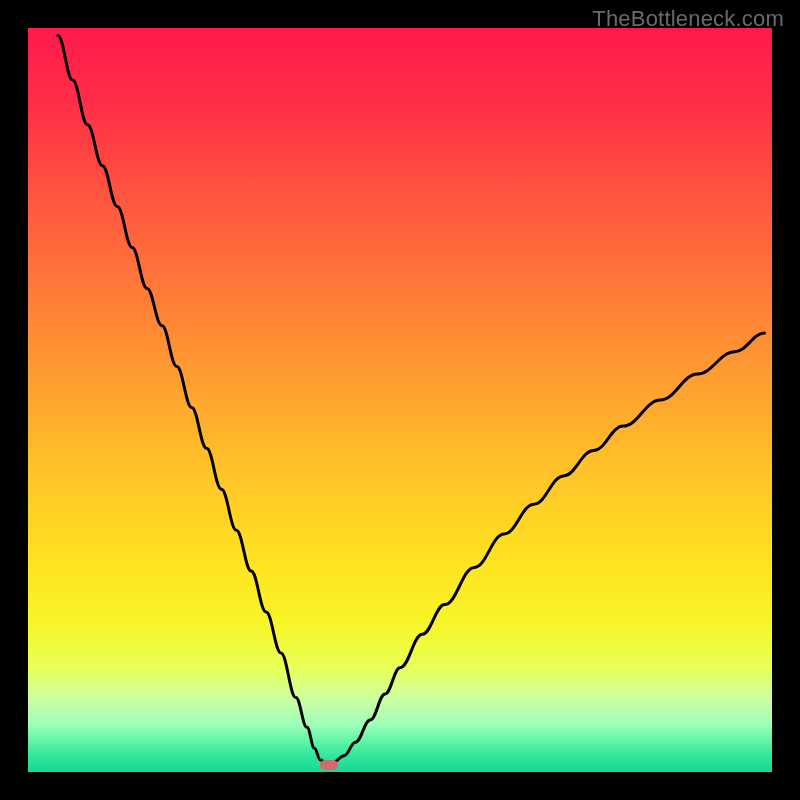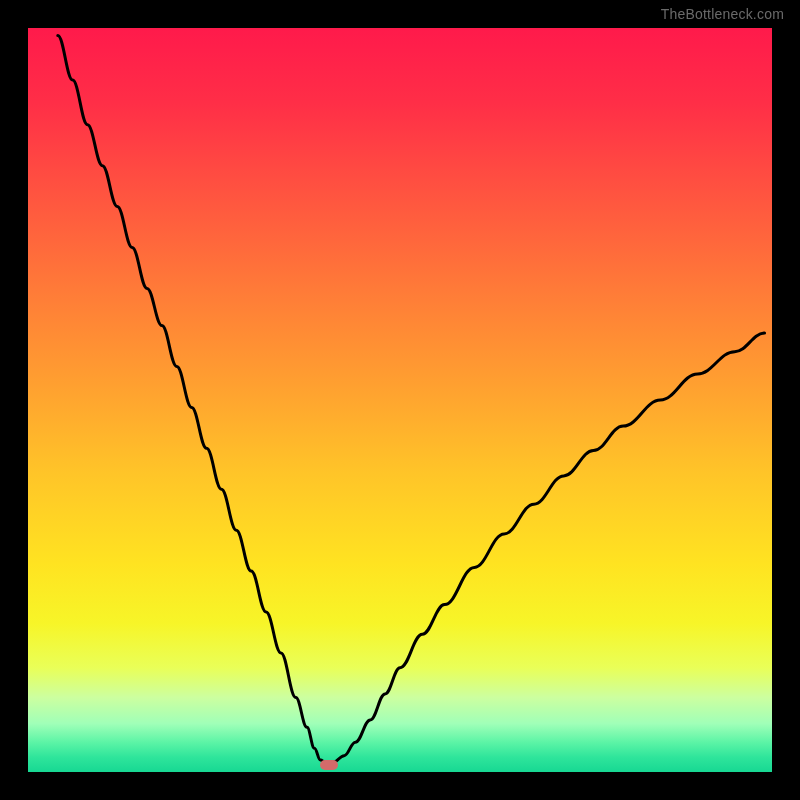--- a/index.html
+++ b/index.html
@@ -13,21 +13,21 @@
     background: #000;
     position: relative;
     overflow: hidden;
     font-family: Arial, Helvetica, sans-serif;
   }
   .watermark {
     position: absolute;
     top: 6px;
     right: 16px;
     color: #6a6a6a;
-    font-size: 14px;
+    font-size: 22px;
     letter-spacing: 0.2px;
     z-index: 5;
   }
   .frame {
     position: absolute;
     left: 28px;
     top: 28px;
     width: 744px;
     height: 744px;
     background: #000;

